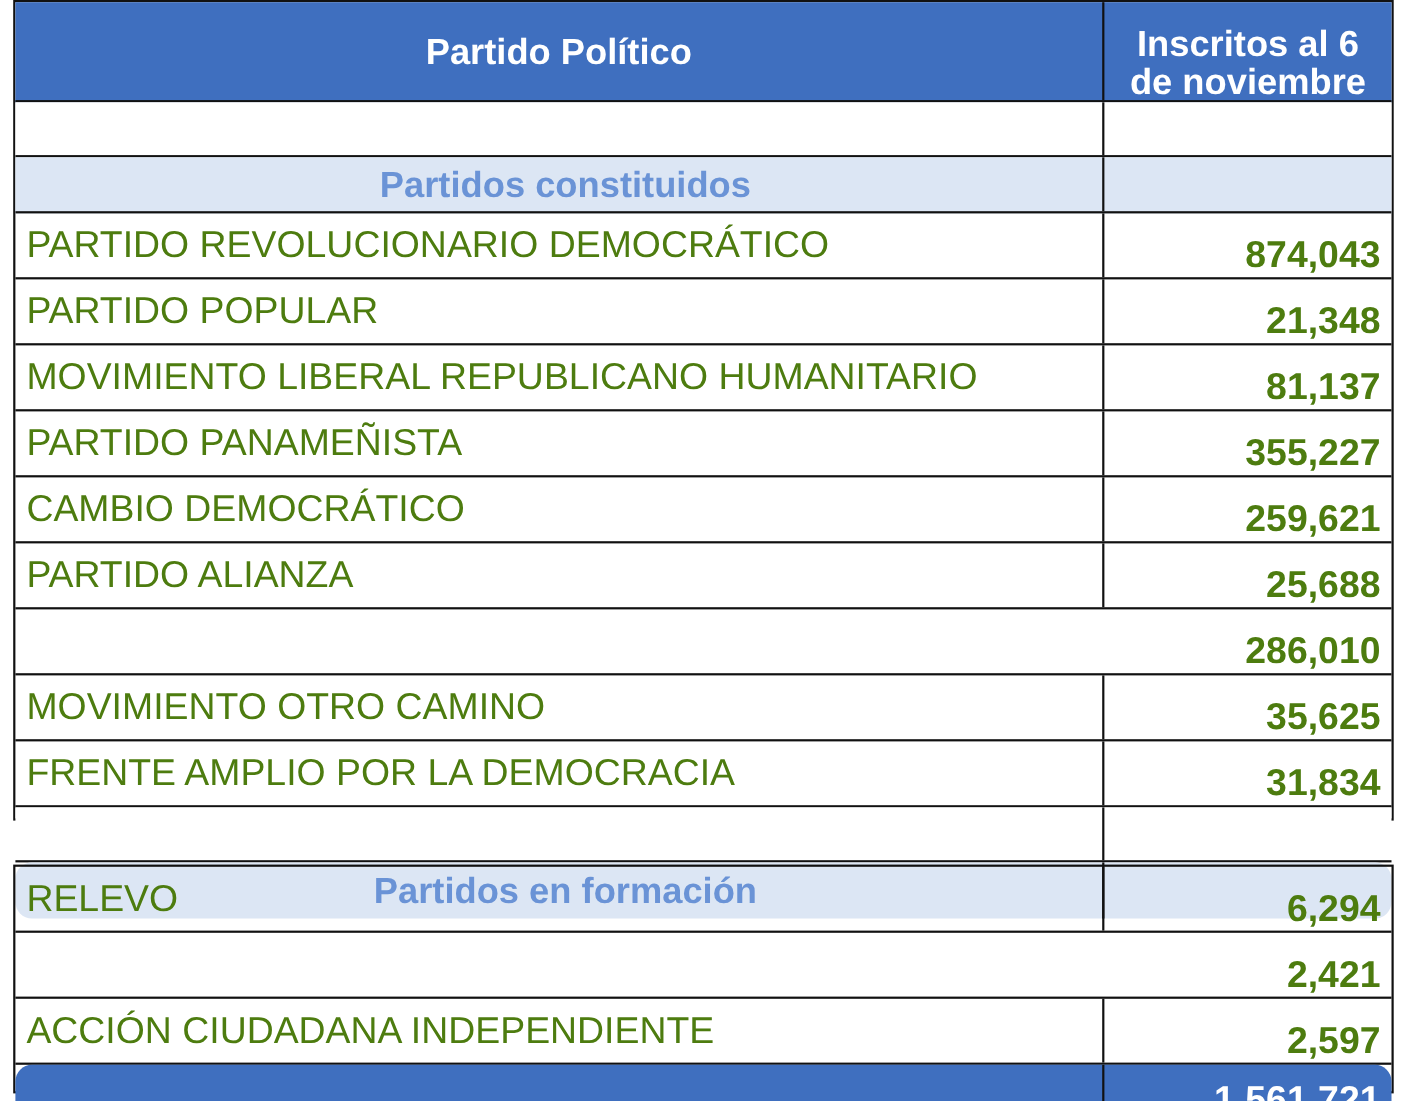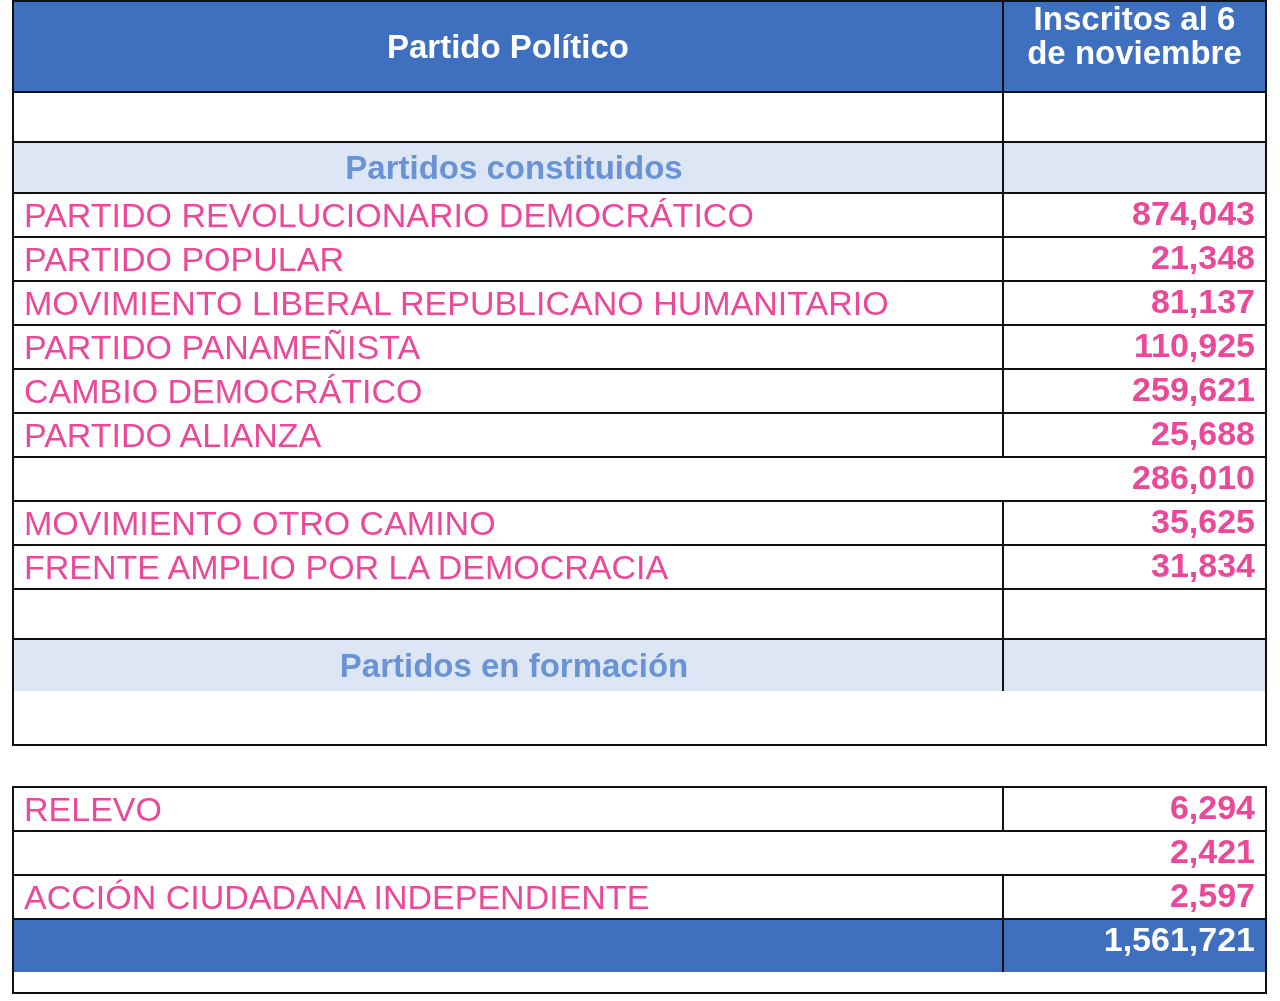--- a/index.html
+++ b/index.html
@@ -1,28 +1,28 @@
 <!DOCTYPE html>
 <html><head>
 <meta charset="utf-8">
 <style>
   html, body { margin:0; padding:0; background:#ffffff; }
   body { width:1280px; height:1001px; position:relative; overflow:hidden; font-family:"Liberation Sans", sans-serif; }
   .tbl { position:absolute; left:12px; width:1255px; border:2px solid #111; border-right-width:2px; box-sizing:border-box; }
   .row { display:flex; border-bottom:2px solid #111; box-sizing:border-box; }
-  .row:last-child { border-bottom:none; }
+  .row:last-child { border-bottom:none;border-radius:15px; }
   .c1 { width:990px; border-right:2px solid #111; box-sizing:border-box; display:flex; align-items:center; }
-  .c2 { flex:1; box-sizing:border-box; display:flex; align-items:flex-start; justify-content:flex-end; padding-right:10px; }
+  .c2 { flex:1; box-sizing:border-box; display:flex; align-items:flex-end; justify-content:flex-end; padding-right:10px; }
   .hdr { background:#3f6fbf; color:#ffffff; font-weight:bold; font-size:33px; height:91px; }
   .hdr .c1 { justify-content:center; }
   .hdr .c2 { justify-content:center; text-align:center; line-height:34px; padding-right:0; }
   .blank { height:50px; background:#fff; }
   .sect { height:51px; background:#dce6f4; color:#6a93d6; font-weight:bold; font-size:33px; }
   .sect .c1 { justify-content:center;padding-left:12px; }
-  .data { height:44px; font-size:34px; color:#ec4899; }
+  .data { height:60px; font-size:34px; color:#4d7c0f; }
   .data .c1 { padding-left:10px; }
   .data .c2 { font-weight:bold; }
   .total { height:52px; background:#3f6fbf; color:#fff; font-weight:bold; font-size:34px; }
 </style>
 </head>
 <body>
 
 <div class="tbl" style="top:0; height:746px;">
   <div class="row hdr">
     <div class="c1">Partido Político</div>
@@ -48,21 +48,21 @@
   <div class="row data">
     <div class="c1">PARTIDO POPULAR</div>
     <div class="c2">21,348</div>
   </div>
   <div class="row data">
     <div class="c1">MOVIMIENTO LIBERAL REPUBLICANO HUMANITARIO</div>
     <div class="c2">81,137</div>
   </div>
   <div class="row data">
     <div class="c1">PARTIDO PANAMEÑISTA</div>
-    <div class="c2">110,925</div>
+    <div class="c2">355,227</div>
   </div>
   <div class="row data">
     <div class="c1">CAMBIO DEMOCRÁTICO</div>
     <div class="c2">259,621</div>
   </div>
   <div class="row data">
     <div class="c1">PARTIDO ALIANZA</div>
     <div class="c2">25,688</div>
   </div>
   <div class="row data">

